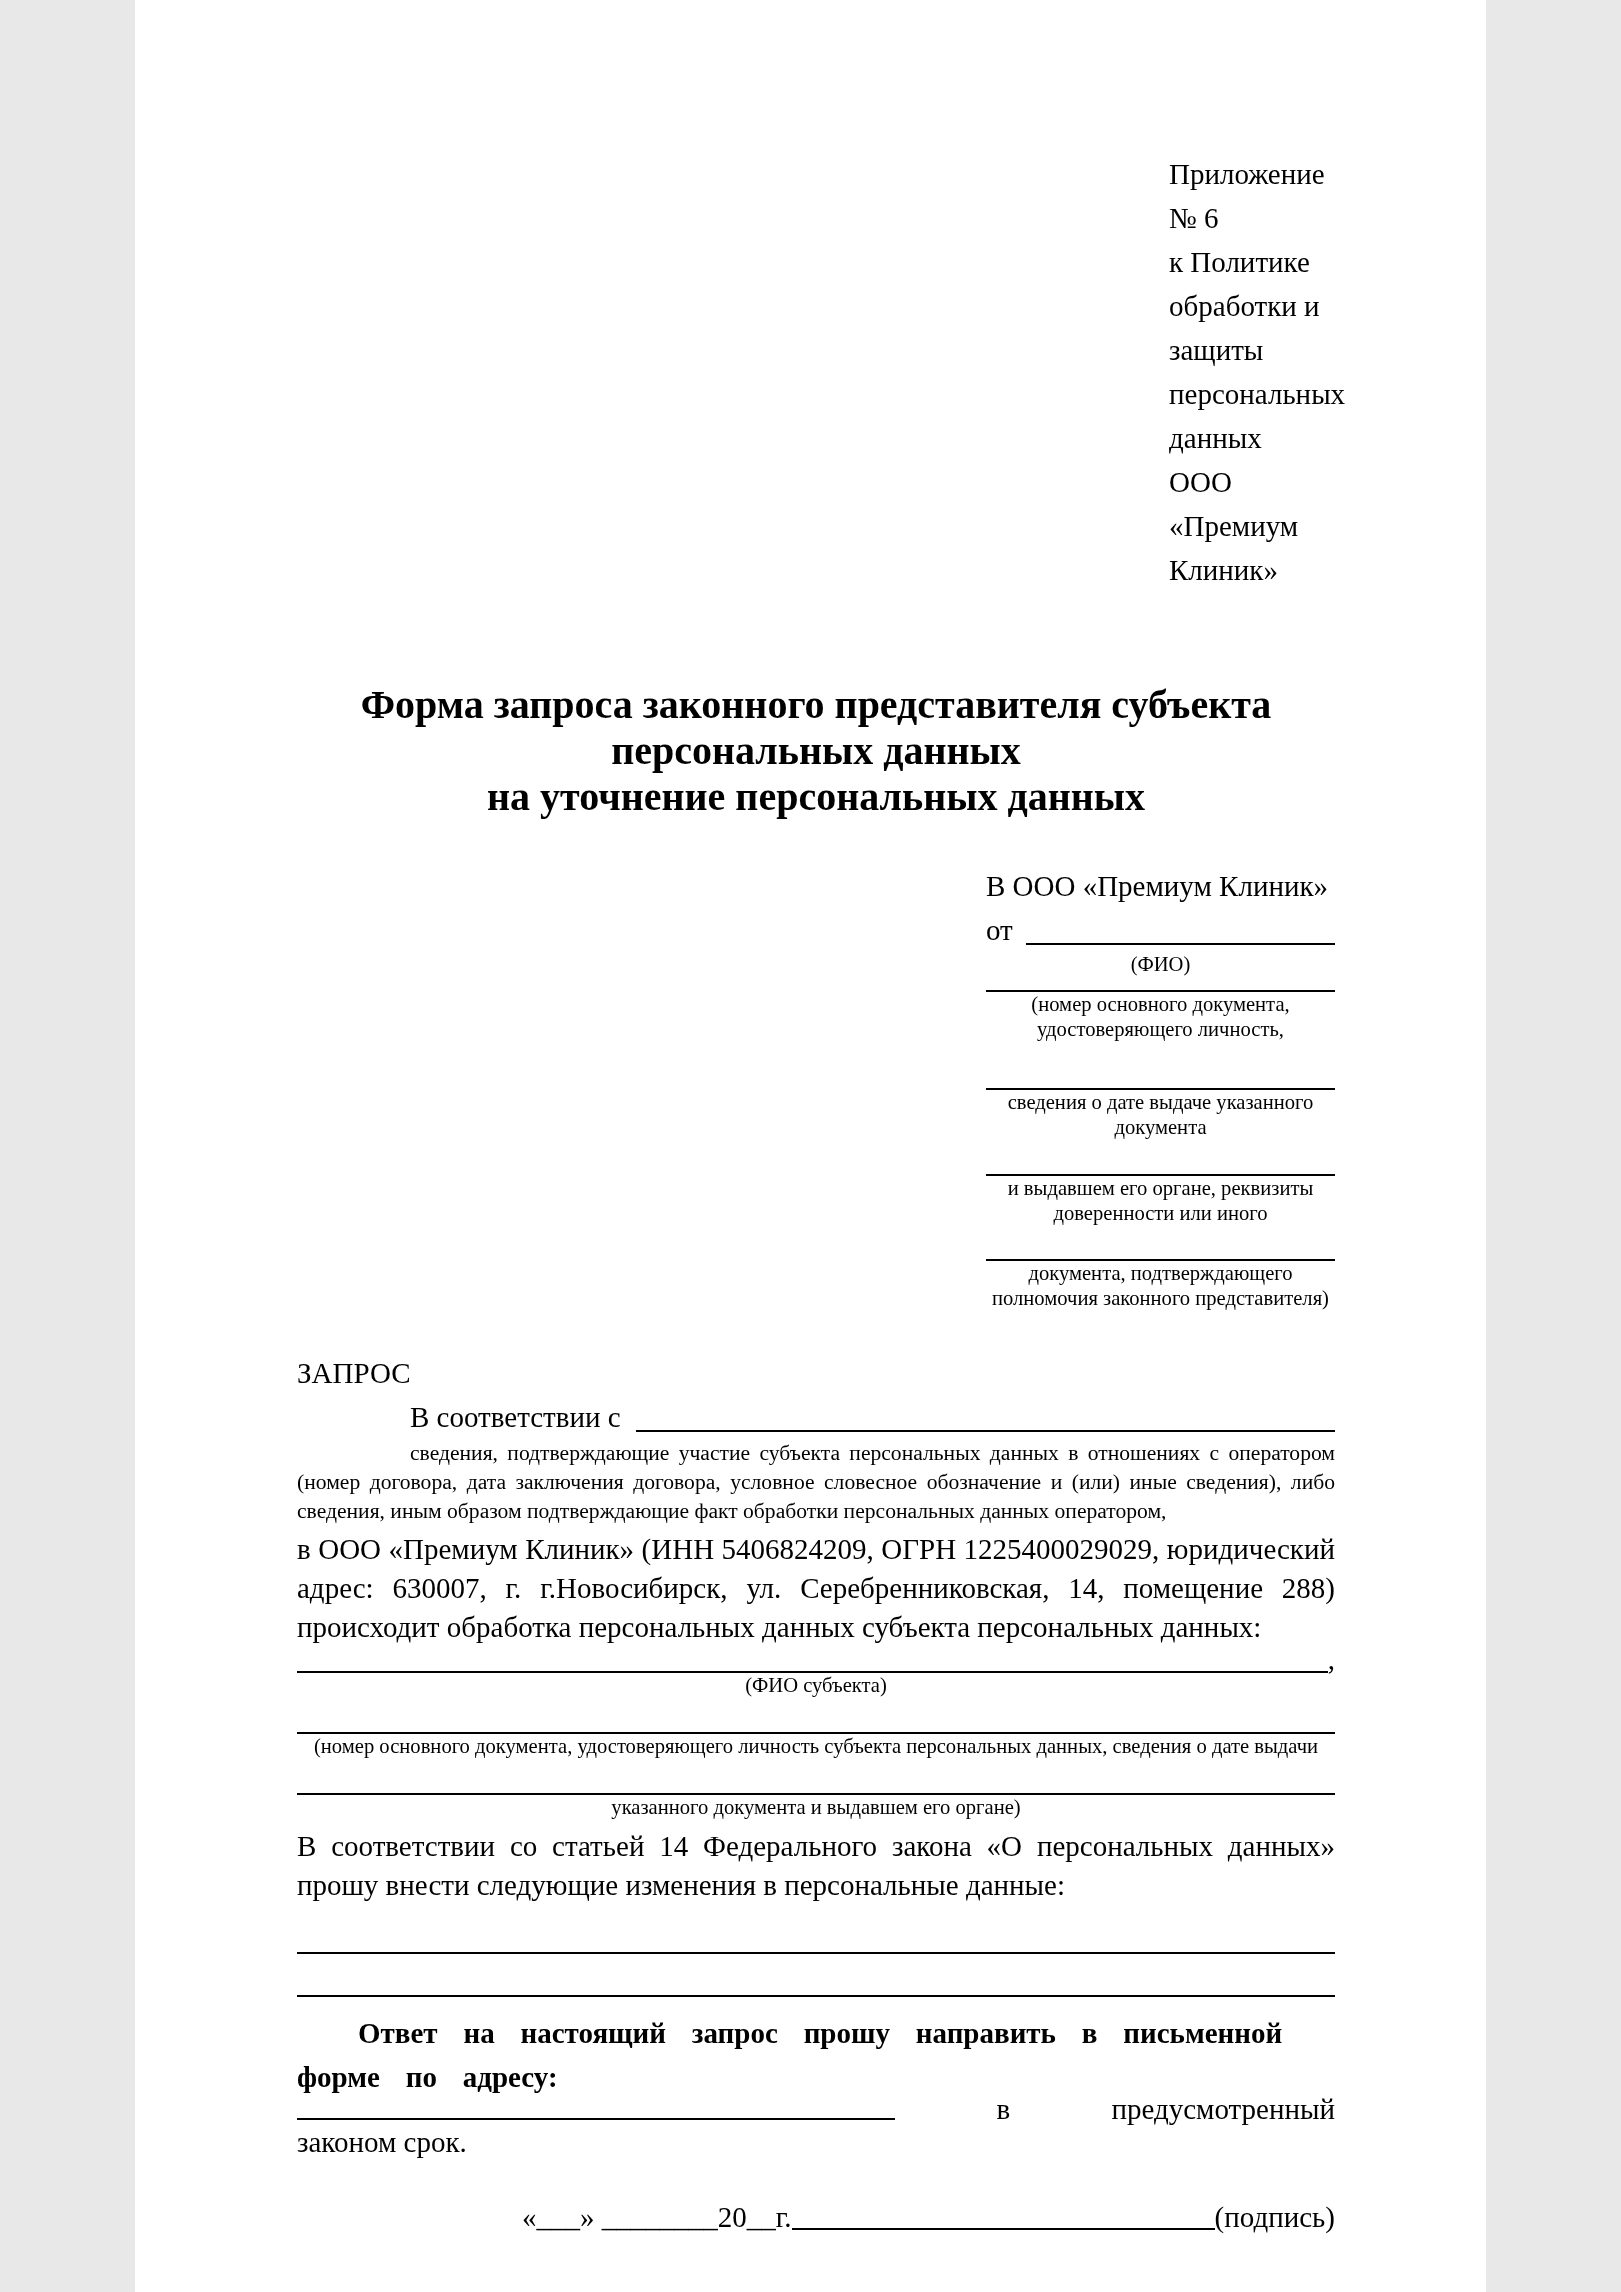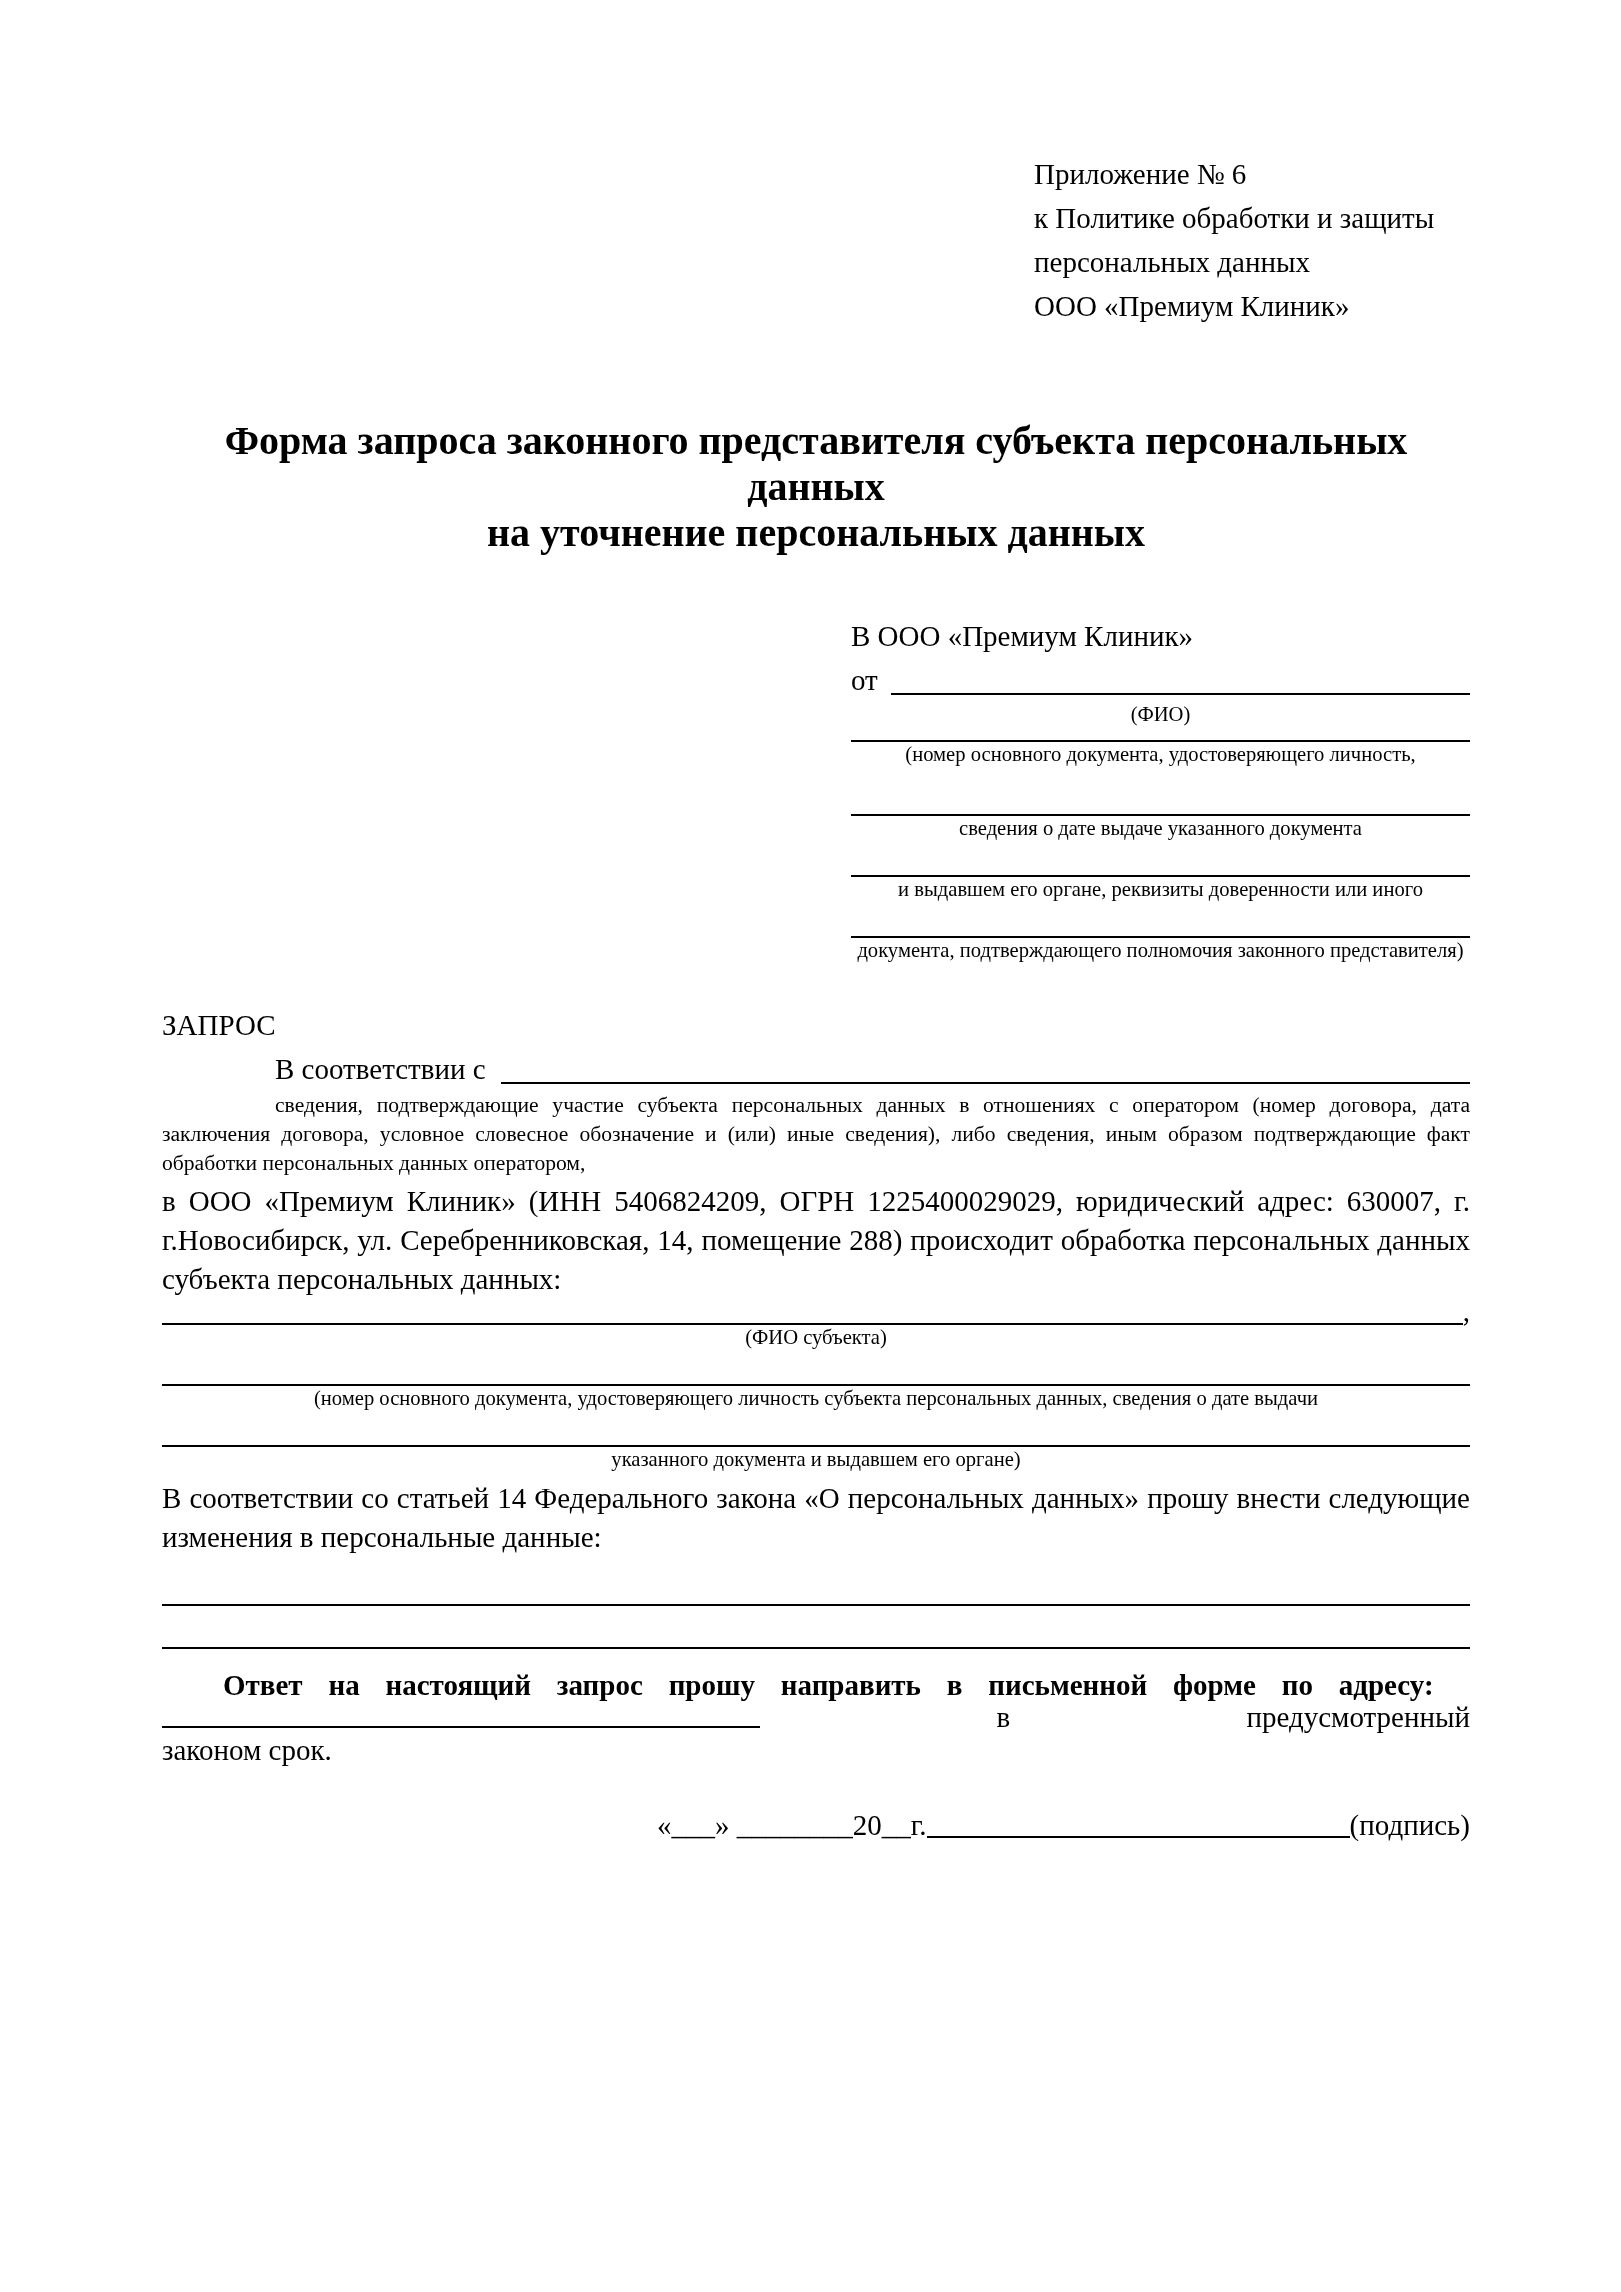--- a/index.html
+++ b/index.html
@@ -1,17 +1,17 @@
 <!DOCTYPE html>
 <html><head>
 <meta charset="utf-8">
 <style>
   html, body { margin: 0; padding: 0; background: #e8e8e8; }
   .page {
-    width: 1621px;
+    width: 1351px;
     height: 2293px;
     margin: 0 auto;
     background: #ffffff;
     color: #000000;
     font-family: "Liberation Serif", "DejaVu Serif", serif;
     font-size: 29px;
     box-sizing: border-box;
     padding: 152px 151px 0 162px;
     overflow: hidden;
   }
@@ -22,21 +22,21 @@
   
   .doc-title {
     margin-top: 90px;
     text-align: center;
     font-weight: bold;
     font-size: 40px;
     line-height: 46px;
   }
 
   
-  .addressee { margin-top: 58px; margin-left: 689px; }
+  .addressee { margin-top: 44px; margin-left: 689px; }
   .addr-to { line-height: 44px; }
   .from-row { display: flex; align-items: flex-end; line-height: 44px; }
   .from-row .lbl { flex: 0 0 auto; padding-right: 13.7px; }
   .rule { border-bottom: 2px solid #000; }
   .from-row .rule { flex: 1 1 auto; margin-bottom: 6.9px; }
   .cap { font-size: 20.6px; line-height: 24.5px; text-align: center; }
   .blank-a { height: 13.7px; border-bottom: 2px solid #000; }
   .blank-b { height: 47px; border-bottom: 2px solid #000; }
   .blank-c { height: 35px; border-bottom: 2px solid #000; }
   .blank-d { height: 34px; border-bottom: 2px solid #000; }

